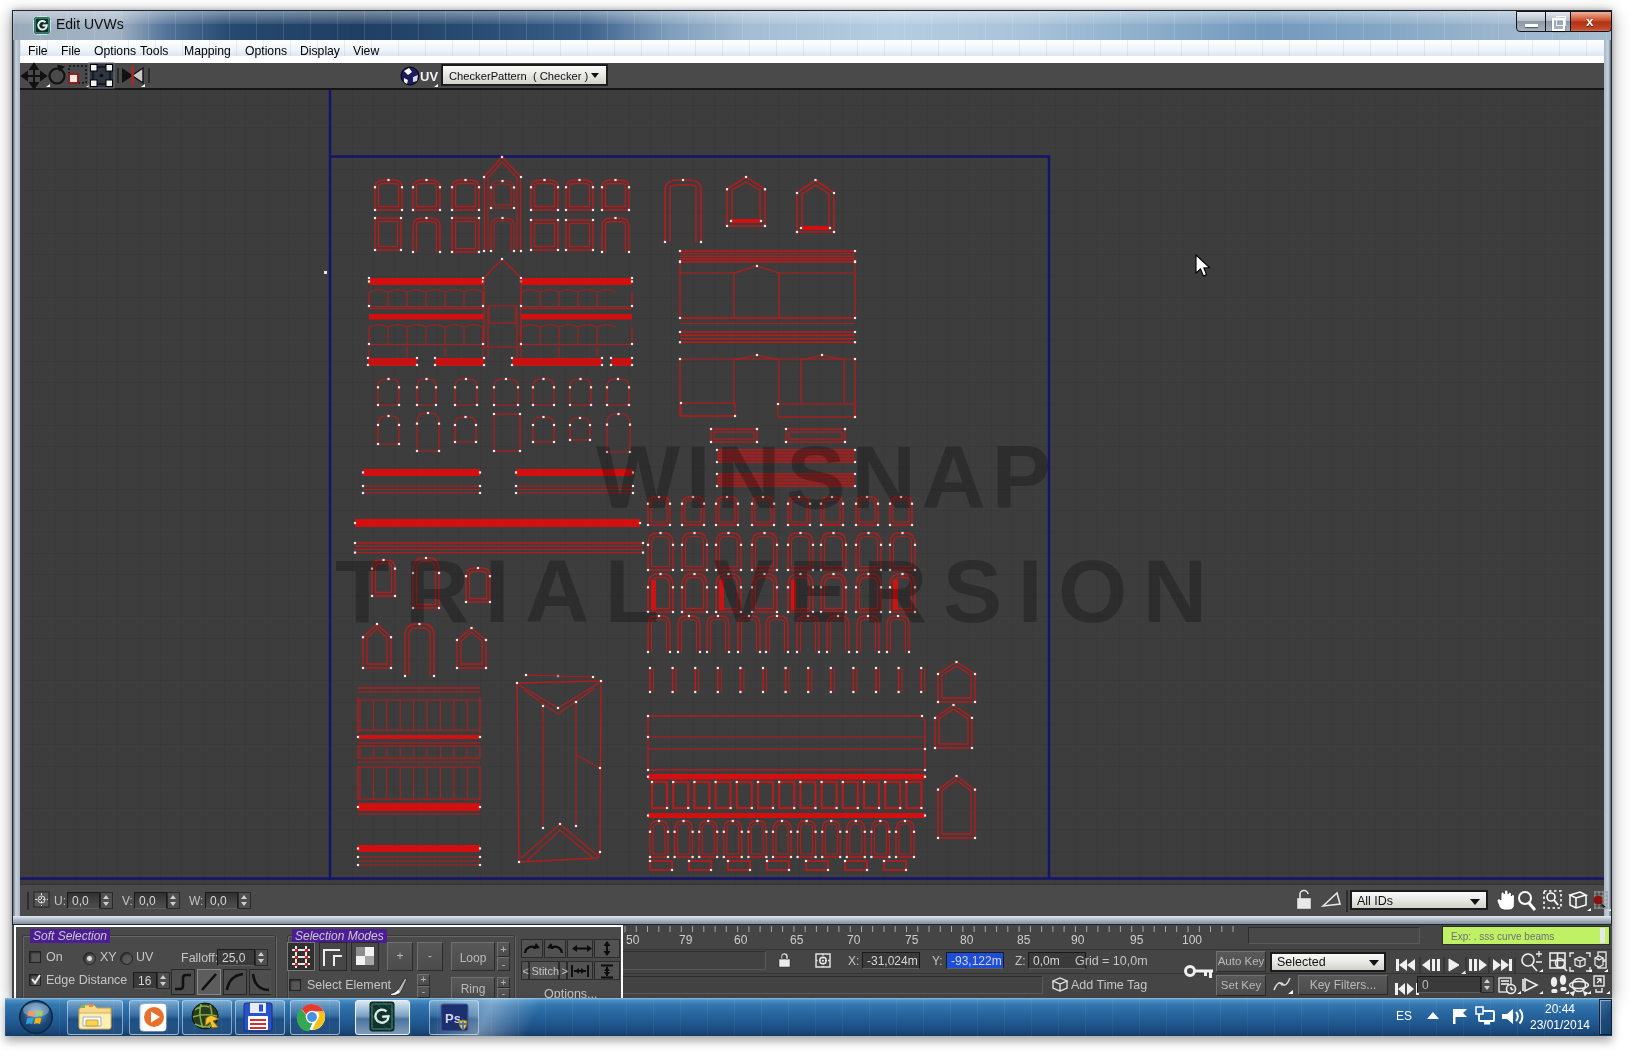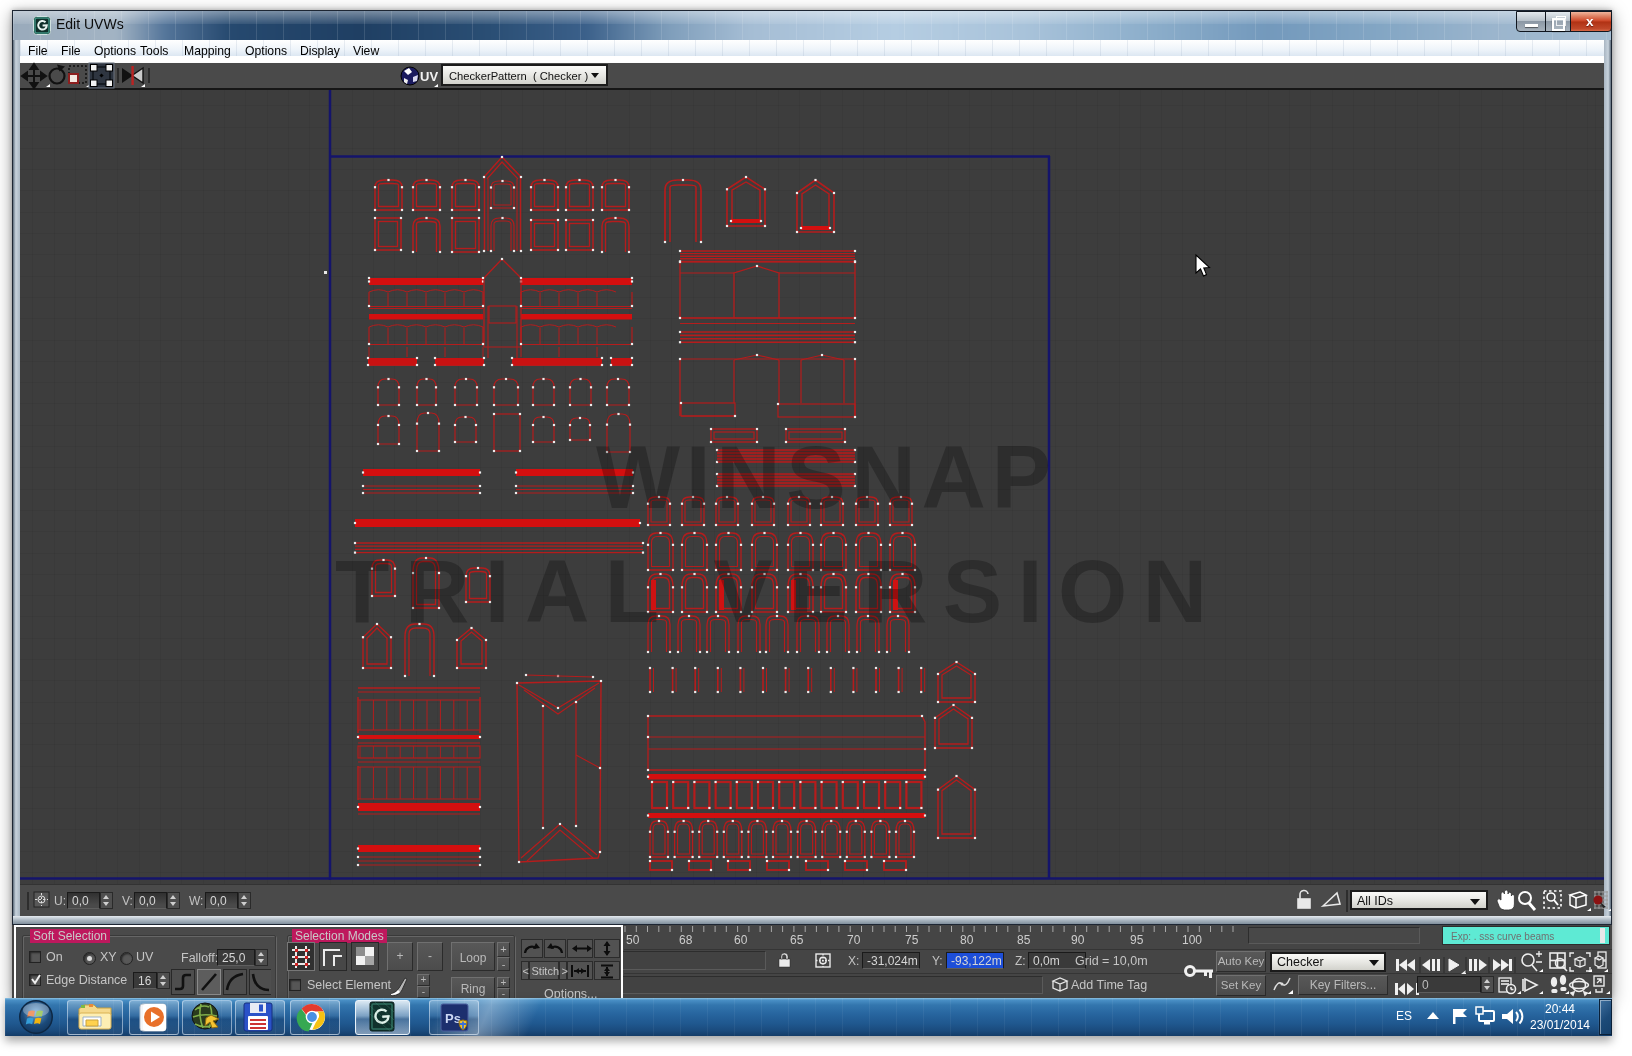--- a/index.html
+++ b/index.html
@@ -57,21 +57,21 @@
     border:1px solid #1a1a1a;border-bottom-color:#5e5e5e;box-sizing:border-box;
     color:#d6d6d6;font-size:12px;padding:1px 0 0 4px;}
   .spin{position:absolute;width:13px;height:17px;background:#4f4f4f;border:1px solid #2a2a2a;box-sizing:border-box;}
   .spin:before{content:"";position:absolute;left:2px;top:2px;border-left:3.5px solid transparent;border-right:3.5px solid transparent;border-bottom:4px solid #cfcfcf;}
   .spin:after{content:"";position:absolute;left:2px;bottom:2px;border-left:3.5px solid transparent;border-right:3.5px solid transparent;border-top:4px solid #cfcfcf;}
   .slabel{position:absolute;color:#c2c2c2;font-size:12px;}
   #bottompanel{position:absolute;left:0;top:915px;width:1600px;height:73px;background:#454545;overflow:hidden;}
   #leftpanel{position:absolute;left:2px;top:0px;width:609px;height:73px;background:#4a4a4a;
     border-top:2px solid #fff;border-left:2px solid #fff;border-right:2px solid #fff;box-sizing:border-box;}
   .group{position:absolute;border:1px solid #3a3a3a;border-radius:2px;box-shadow:1px 1px 0 rgba(130,130,130,0.5), inset 1px 1px 0 rgba(130,130,130,0.5);}
-  .glabel{position:absolute;background:#be185d;color:#c9c9c9;font-size:12px;padding:0 3px;white-space:nowrap;}
+  .glabel{position:absolute;background:#4c1d95;color:#c9c9c9;font-size:12px;padding:0 3px;white-space:nowrap;font-style:italic;}
   .btn{position:absolute;white-space:nowrap;overflow:hidden;background:linear-gradient(180deg,#585858,#4c4c4c);
     border:1px solid #2b2b2b;border-top-color:#707070;border-left-color:#707070;
     box-sizing:border-box;color:#b9b9b9;font-size:12px;text-align:center;}
   .chk{position:absolute;width:12px;height:12px;background:#565656;border:1px solid #222;
     box-shadow:inset 1px 1px 2px rgba(0,0,0,0.55);box-sizing:border-box;}
   .lbl{position:absolute;color:#c5c5c5;font-size:12.5px;white-space:nowrap;}
   .num{position:absolute;top:8px;font-size:12px;color:#cdcdcd;}
   .sunken{position:absolute;background:#424242;border:1px solid #2d2d2d;border-bottom-color:#5a5a5a;border-right-color:#5a5a5a;box-sizing:border-box;}
   #taskbar{position:absolute;left:5px;top:998px;width:1607px;height:38px;overflow:hidden;
     background:linear-gradient(180deg,#8fc2e2 0,#4a90c6 2px,#3376ae 7px,#27659f 16px,#1f578e 26px,#1a4a7c 33px,#143c68 38px);
@@ -1294,34 +1294,34 @@
         <line x1="1142.2" y1="1" x2="1142.2" y2="7" stroke="#a8a8a8" stroke-width="1"></line>
         <line x1="1153.5" y1="1" x2="1153.5" y2="7" stroke="#a8a8a8" stroke-width="1"></line>
         <line x1="1164.7" y1="1" x2="1164.7" y2="7" stroke="#a8a8a8" stroke-width="1"></line>
         <line x1="1176.0" y1="1" x2="1176.0" y2="7" stroke="#a8a8a8" stroke-width="1"></line>
         <line x1="1187.3" y1="1" x2="1187.3" y2="7" stroke="#a8a8a8" stroke-width="1"></line>
         <line x1="1198.5" y1="1" x2="1198.5" y2="7" stroke="#a8a8a8" stroke-width="1"></line>
         <line x1="1209.8" y1="1" x2="1209.8" y2="7" stroke="#a8a8a8" stroke-width="1"></line>
         <line x1="1221.0" y1="1" x2="1221.0" y2="7" stroke="#a8a8a8" stroke-width="1"></line>
       </svg>
     <span class="num" style="left:614px">50</span>
-      <span class="num" style="left:667px">68</span>
+      <span class="num" style="left:667px">79</span>
       <span class="num" style="left:722px">60</span>
       <span class="num" style="left:778px">65</span>
       <span class="num" style="left:835px">70</span>
       <span class="num" style="left:893px">75</span>
       <span class="num" style="left:948px">80</span>
       <span class="num" style="left:1005px">85</span>
       <span class="num" style="left:1059px">90</span>
       <span class="num" style="left:1118px">95</span>
       <span class="num" style="left:1170px">100</span>
     <div class="abs" style="left:612px;top:24px;width:988px;height:1px;background:#353535"></div>
     <div class="abs" style="left:612px;top:48px;width:988px;height:1px;background:#353535"></div>
     <div class="sunken" style="left:1236px;top:2px;width:172px;height:17px;background:#484848"></div>
-    <div class="abs" style="left:1430px;top:1px;width:168px;height:19px;border:1px solid #2d2d2d;background:#5eead4;box-sizing:border-box">
+    <div class="abs" style="left:1430px;top:1px;width:168px;height:19px;border:1px solid #2d2d2d;background:#bef264;box-sizing:border-box">
       <div class="abs" style="left:8px;top:4px;color:#707070;font-size:10px;filter:blur(0.7px)">Exp: . sss curve beams</div>
       <div class="abs" style="left:157px;top:1px;width:5px;height:15px;background:#e8e8e8"></div>
     </div>
     <div class="sunken" style="left:606px;top:26px;width:148px;height:19px"></div>
     <div class="sunken" style="left:606px;top:51px;width:425px;height:18px"></div>
     <svg class="abs" style="left:764px;top:26px" width="60" height="19" viewBox="0 0 60 19">
       <g fill="#ececec" stroke="#2a2a2a" stroke-width="0.5">
         <rect x="3" y="8" width="11" height="8"></rect>
         <path d="M5 8 V5.5 a3.5 3.5 0 0 1 7 0 V8 h-2 V5.5 a1.8 1.8 0 0 0 -3.6 0 V8 z"></path>
       </g>
@@ -1347,21 +1347,21 @@
     <div class="abs lbl" style="left:1059px;top:53px">Add Time Tag</div>
     <svg class="abs" style="left:1171px;top:33px" width="34" height="26" viewBox="0 0 34 26">
       <circle cx="7" cy="13" r="4.5" fill="none" stroke="#f0f0f0" stroke-width="3"></circle>
       <line x1="11" y1="13" x2="30" y2="13" stroke="#f0f0f0" stroke-width="3"></line>
       <rect x="21" y="13" width="3" height="5" fill="#f0f0f0"></rect>
       <rect x="26" y="13" width="3" height="7" fill="#f0f0f0"></rect>
     </svg>
     <div class="btn" style="left:1204px;top:26px;width:50px;height:21px;padding-top:3px;font-size:11.5px">Auto Key</div>
     <div class="btn" style="left:1204px;top:50px;width:50px;height:21px;padding-top:3px;font-size:11.5px">Set Key</div>
     <div class="abs" style="left:1258px;top:27px;width:116px;height:20px;background:#1b1b1b">
-      <div class="abs" style="left:2px;top:2px;right:2px;bottom:2px;background:linear-gradient(180deg,#fafaf8,#e8e8e4 50%,#d2d2cc);font-size:12.5px;color:#111;padding:1px 0 0 5px;box-sizing:border-box">Checker</div>
+      <div class="abs" style="left:2px;top:2px;right:2px;bottom:2px;background:linear-gradient(180deg,#fafaf8,#e8e8e4 50%,#d2d2cc);font-size:12.5px;color:#111;padding:1px 0 0 5px;box-sizing:border-box">Selected</div>
       <div class="abs" style="right:7px;top:8px;border-left:5px solid transparent;border-right:5px solid transparent;border-top:6px solid #111"></div>
     </div>
     <svg class="abs" style="left:1259px;top:50px" width="24" height="20" viewBox="0 0 24 20">
       <path d="M3 15 q4 -10 8 -6 t8 -6" fill="none" stroke="#ddd" stroke-width="1.5"></path>
       <circle cx="11" cy="9" r="1.5" fill="#ddd"></circle>
       <path d="M17 19 l5 -4 v4 z" fill="#fff"></path>
     </svg>
     <div class="btn" style="left:1286px;top:50px;width:90px;height:20px;padding-top:2px">Key Filters...</div>
     <svg class="abs" style="left:1381px;top:26px" width="210" height="46" viewBox="0 0 210 46">
       <g fill="#f0f0f0">

